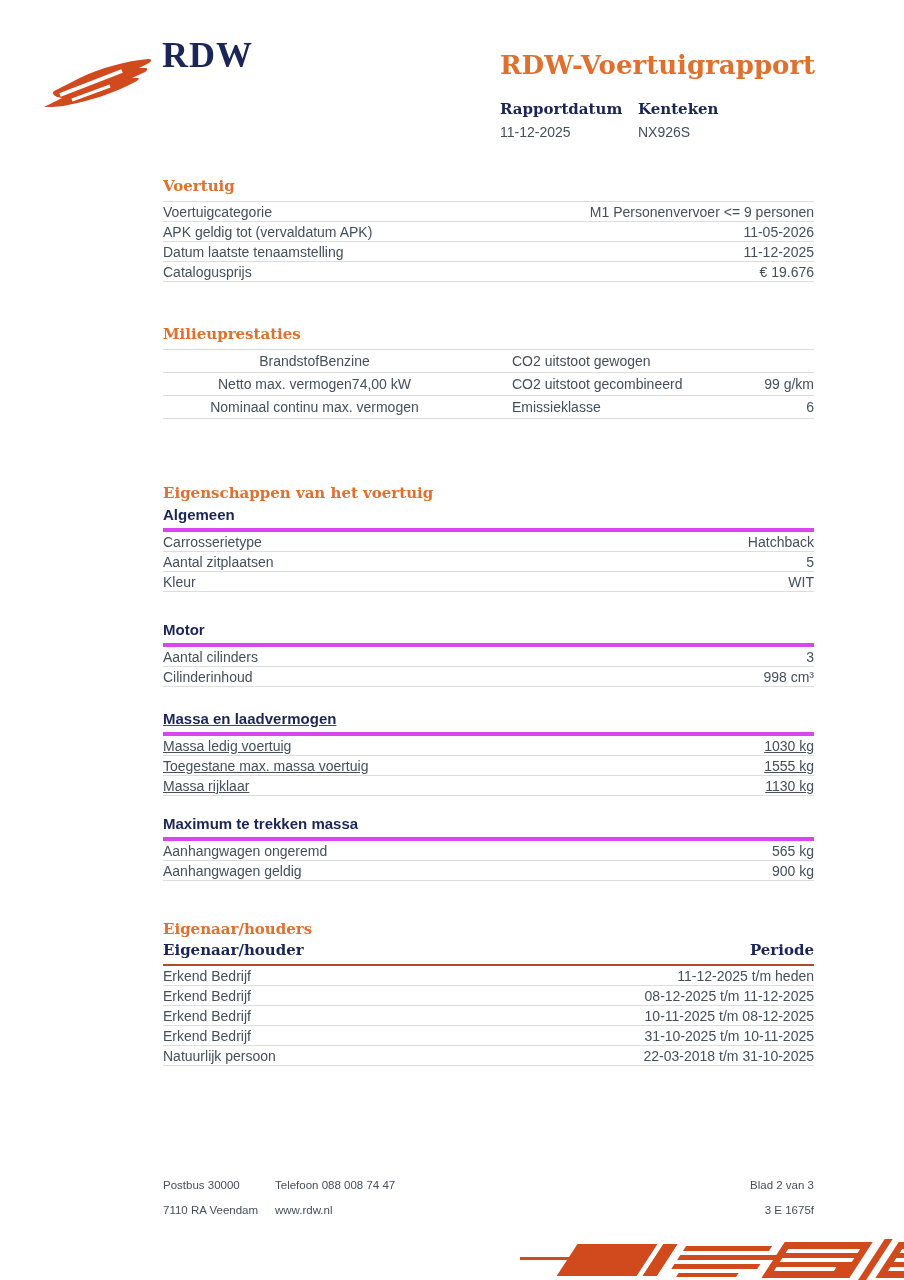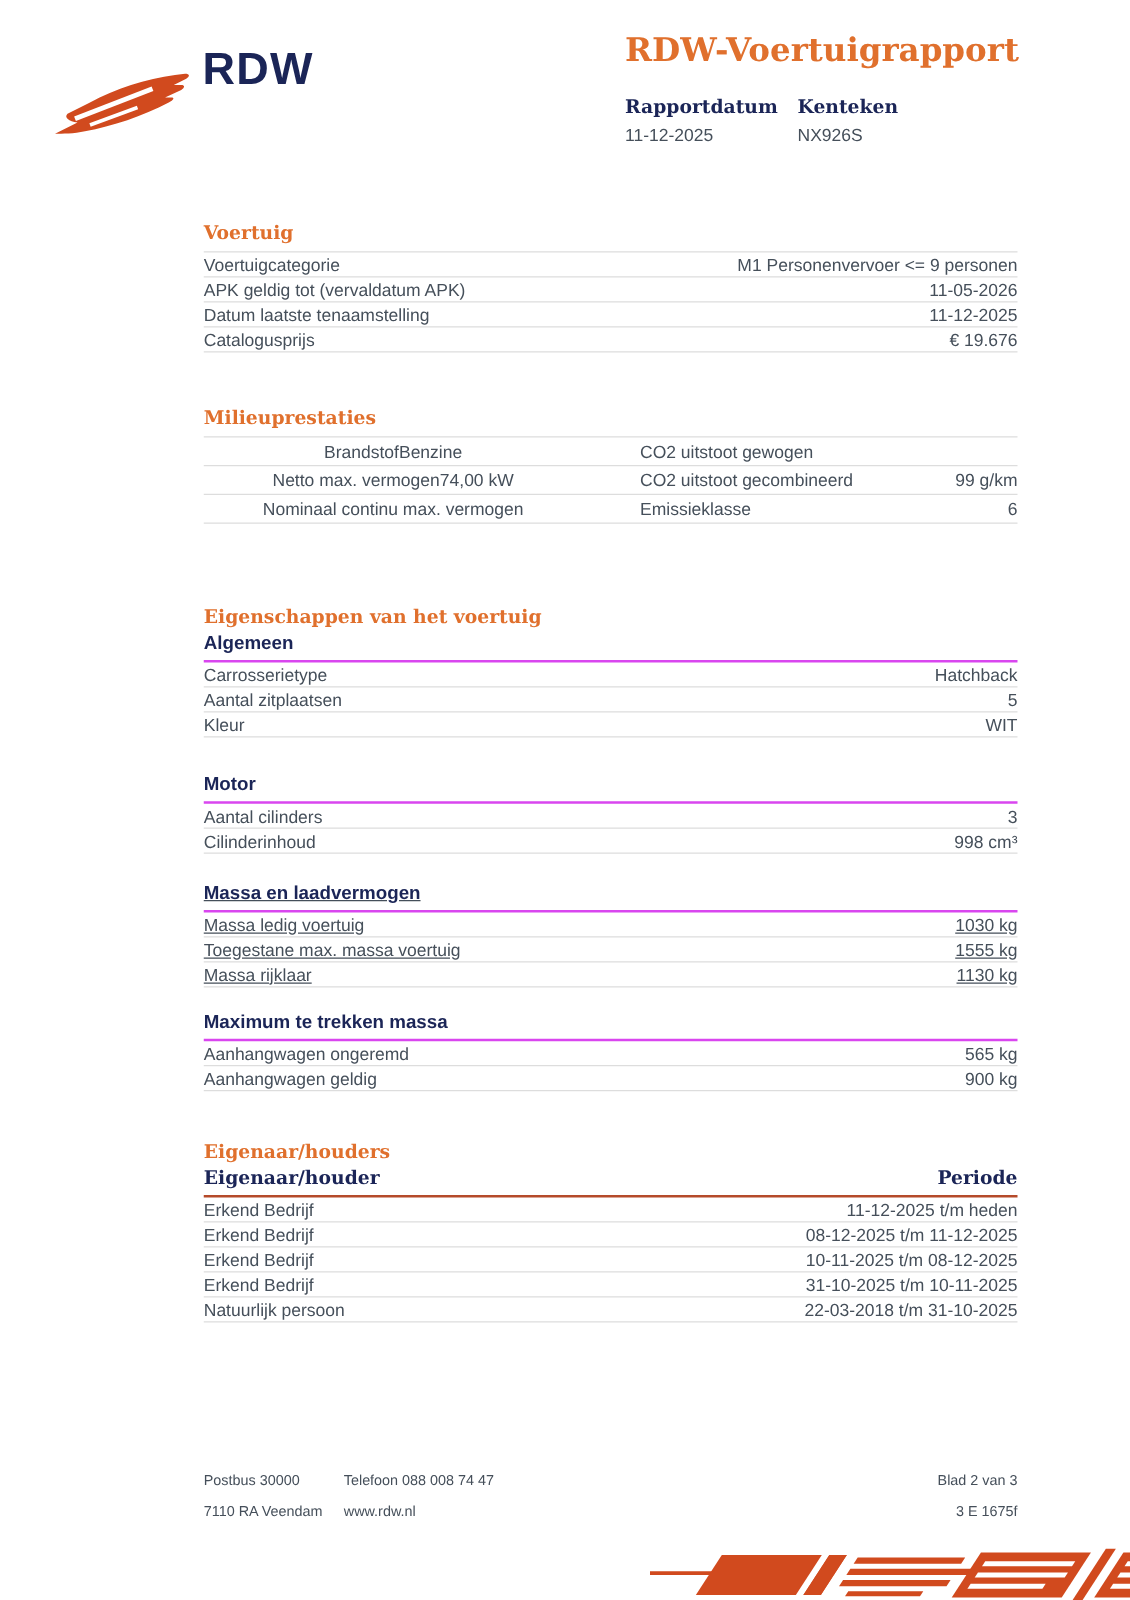--- a/index.html
+++ b/index.html
@@ -6,24 +6,24 @@
   html,body { margin:0; padding:0; background:#ffffff; }
   .page {
     position:relative; width:904px; height:1280px; background:#ffffff;
     font-family:"Liberation Sans", sans-serif; color:#454f5a; overflow:hidden;
   }
 
   
   .feather-svg { position:absolute; left:42px; top:55px; width:110px; height:58px; }
   .logo-word {
     position:absolute; left:162px; top:34px;
-    font-family:Liberation Sans, sans-serif; font-weight:bold; font-size:36px;
+    font-family:Liberation Serif, serif; font-weight:bold; font-size:36px;
     color:#1b2557; letter-spacing:1px;
   }
-  .title-block { position:absolute; left:500px; top:26px; width:330px; }
+  .title-block { position:absolute; left:500px; top:50px; width:330px; }
   .doc-title {
     margin:0; font-family:"DejaVu Serif", serif; font-weight:bold;
     font-size:26px; color:#e0702d; white-space:nowrap;
   }
   .meta { display:flex; margin-top:20px; }
   .meta-col-1 { width:138px; }
   .meta-label {
     font-family:"DejaVu Serif", serif; font-weight:bold; font-size:15px;
     color:#1b2557;
   }
@@ -33,21 +33,21 @@
   .content { position:absolute; left:163px; top:178px; width:651px; }
 
   h2.sec {
     margin:0 0 7px 0; font-family:"DejaVu Serif", serif; font-weight:bold;
     font-size:15px; color:#e0702d; line-height:16px;
   }
   h2.sec-tight { margin-bottom:4px; }
   h3.sub {
     margin:0; font-family:"Liberation Sans", sans-serif; font-weight:bold;
     font-size:15px; color:#1b2557; line-height:16px;
-    padding-bottom:5px; border-bottom:2px solid #d946ef;
+    padding-bottom:5px; border-bottom:4px solid #d946ef;
   }
   .rows { border-top:1px solid #dddddd; }
   .rows.no-top { border-top:none; }
   .row {
     height:20px; border-bottom:1px solid #dddddd;
     display:flex; justify-content:space-between; align-items:center;
     font-size:14px; color:#454f5a;
   }
   .row .lbl { white-space:nowrap; }
   .row .val { white-space:nowrap; text-align:right; }

